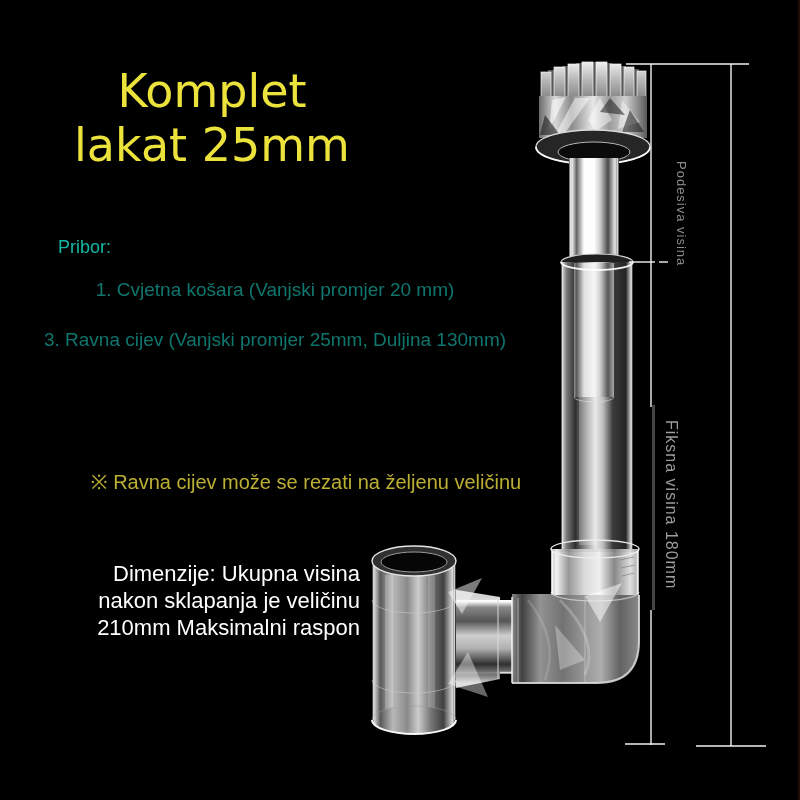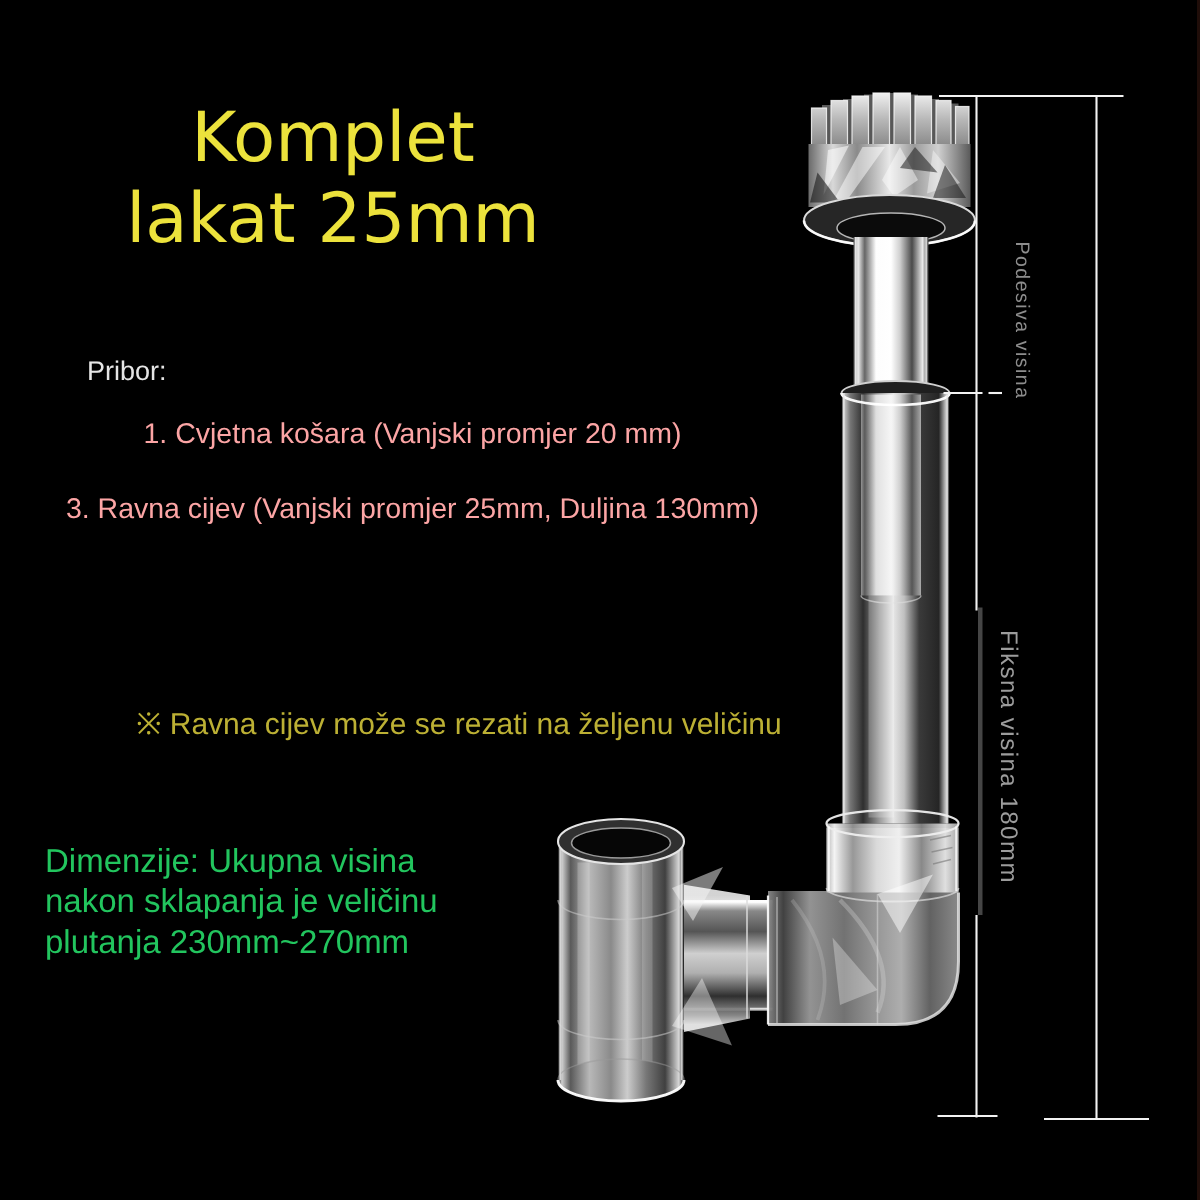--- a/index.html
+++ b/index.html
@@ -1,27 +1,27 @@
 <!DOCTYPE html>
 <html><head>
 <meta charset="utf-8">
 <style>
   html,body{margin:0;padding:0;background:#000;}
   .stage{position:relative;width:800px;height:800px;background:#000;overflow:hidden;
          font-family:"Liberation Sans",sans-serif;color:#d4d4d4;}
   .title{position:absolute;top:64px;left:0;width:424px;text-align:center;
          font-family:"DejaVu Sans","Liberation Sans",sans-serif;
-         font-size:46px;line-height:54px;font-weight:500;color:#ece23c;padding-left:10px;}
-  .pribor{position:absolute;top:237px;left:58px;font-size:18px;color:#e5e5e5;}
+         font-size:46px;line-height:54px;font-weight:500;color:#ece23c;}
+  .pribor{position:absolute;top:237px;left:58px;font-size:18px;color:#14b8a6;}
   .parts{position:absolute;top:279px;left:5px;width:540px;text-align:center;}
-  .parts .item{font-size:19px;color:#fca5a5;margin-bottom:28px;white-space:nowrap;}
+  .parts .item{font-size:19px;color:#0f766e;margin-bottom:28px;white-space:nowrap;}
   .note{position:absolute;top:468px;left:30px;width:552px;text-align:center;
         font-size:20px;color:#bcb034;white-space:nowrap;}
-  .dims{position:absolute;top:560px;left:30px;width:330px;text-align:left;
-        font-size:22px;line-height:27px;color:#22c55e;}
+  .dims{position:absolute;top:560px;left:30px;width:330px;text-align:right;
+        font-size:22px;line-height:27px;color:#ffffff;}
   .vlabel{position:absolute;writing-mode:vertical-rl;white-space:nowrap;}
   .vlabel.podesiva{left:674px;top:161px;font-size:13px;letter-spacing:1px;color:#8d8d8d;}
   .vlabel.fiksna{left:662px;top:420px;font-size:16px;letter-spacing:1px;color:#9c9c9c;}
   .edge-strip{position:absolute;right:0;top:0;width:2px;height:800px;background:#1f0d09;}
   svg.photo{position:absolute;left:0;top:0;}
 </style>
 </head>
 <body>
 
 <div class="stage">
@@ -249,20 +249,20 @@
   <div class="parts">
     <div class="item">1. Cvjetna košara (Vanjski promjer 20 mm)</div>
     <div class="item">3. Ravna cijev (Vanjski promjer 25mm, Duljina 130mm)</div>
   </div>
 
   <div class="note">※ Ravna cijev može se rezati na željenu veličinu</div>
 
   <div class="dims">
     <div>Dimenzije: Ukupna visina</div>
     <div>nakon sklapanja je veličinu</div>
-    <div>plutanja 230mm~270mm</div>
+    <div>210mm Maksimalni raspon</div>
   </div>
 
   <div class="vlabel podesiva">Podesiva visina</div>
   <div class="vlabel fiksna">Fiksna visina 180mm</div>
 
   <div class="edge-strip"></div>
 </div>
 
 </body></html>

